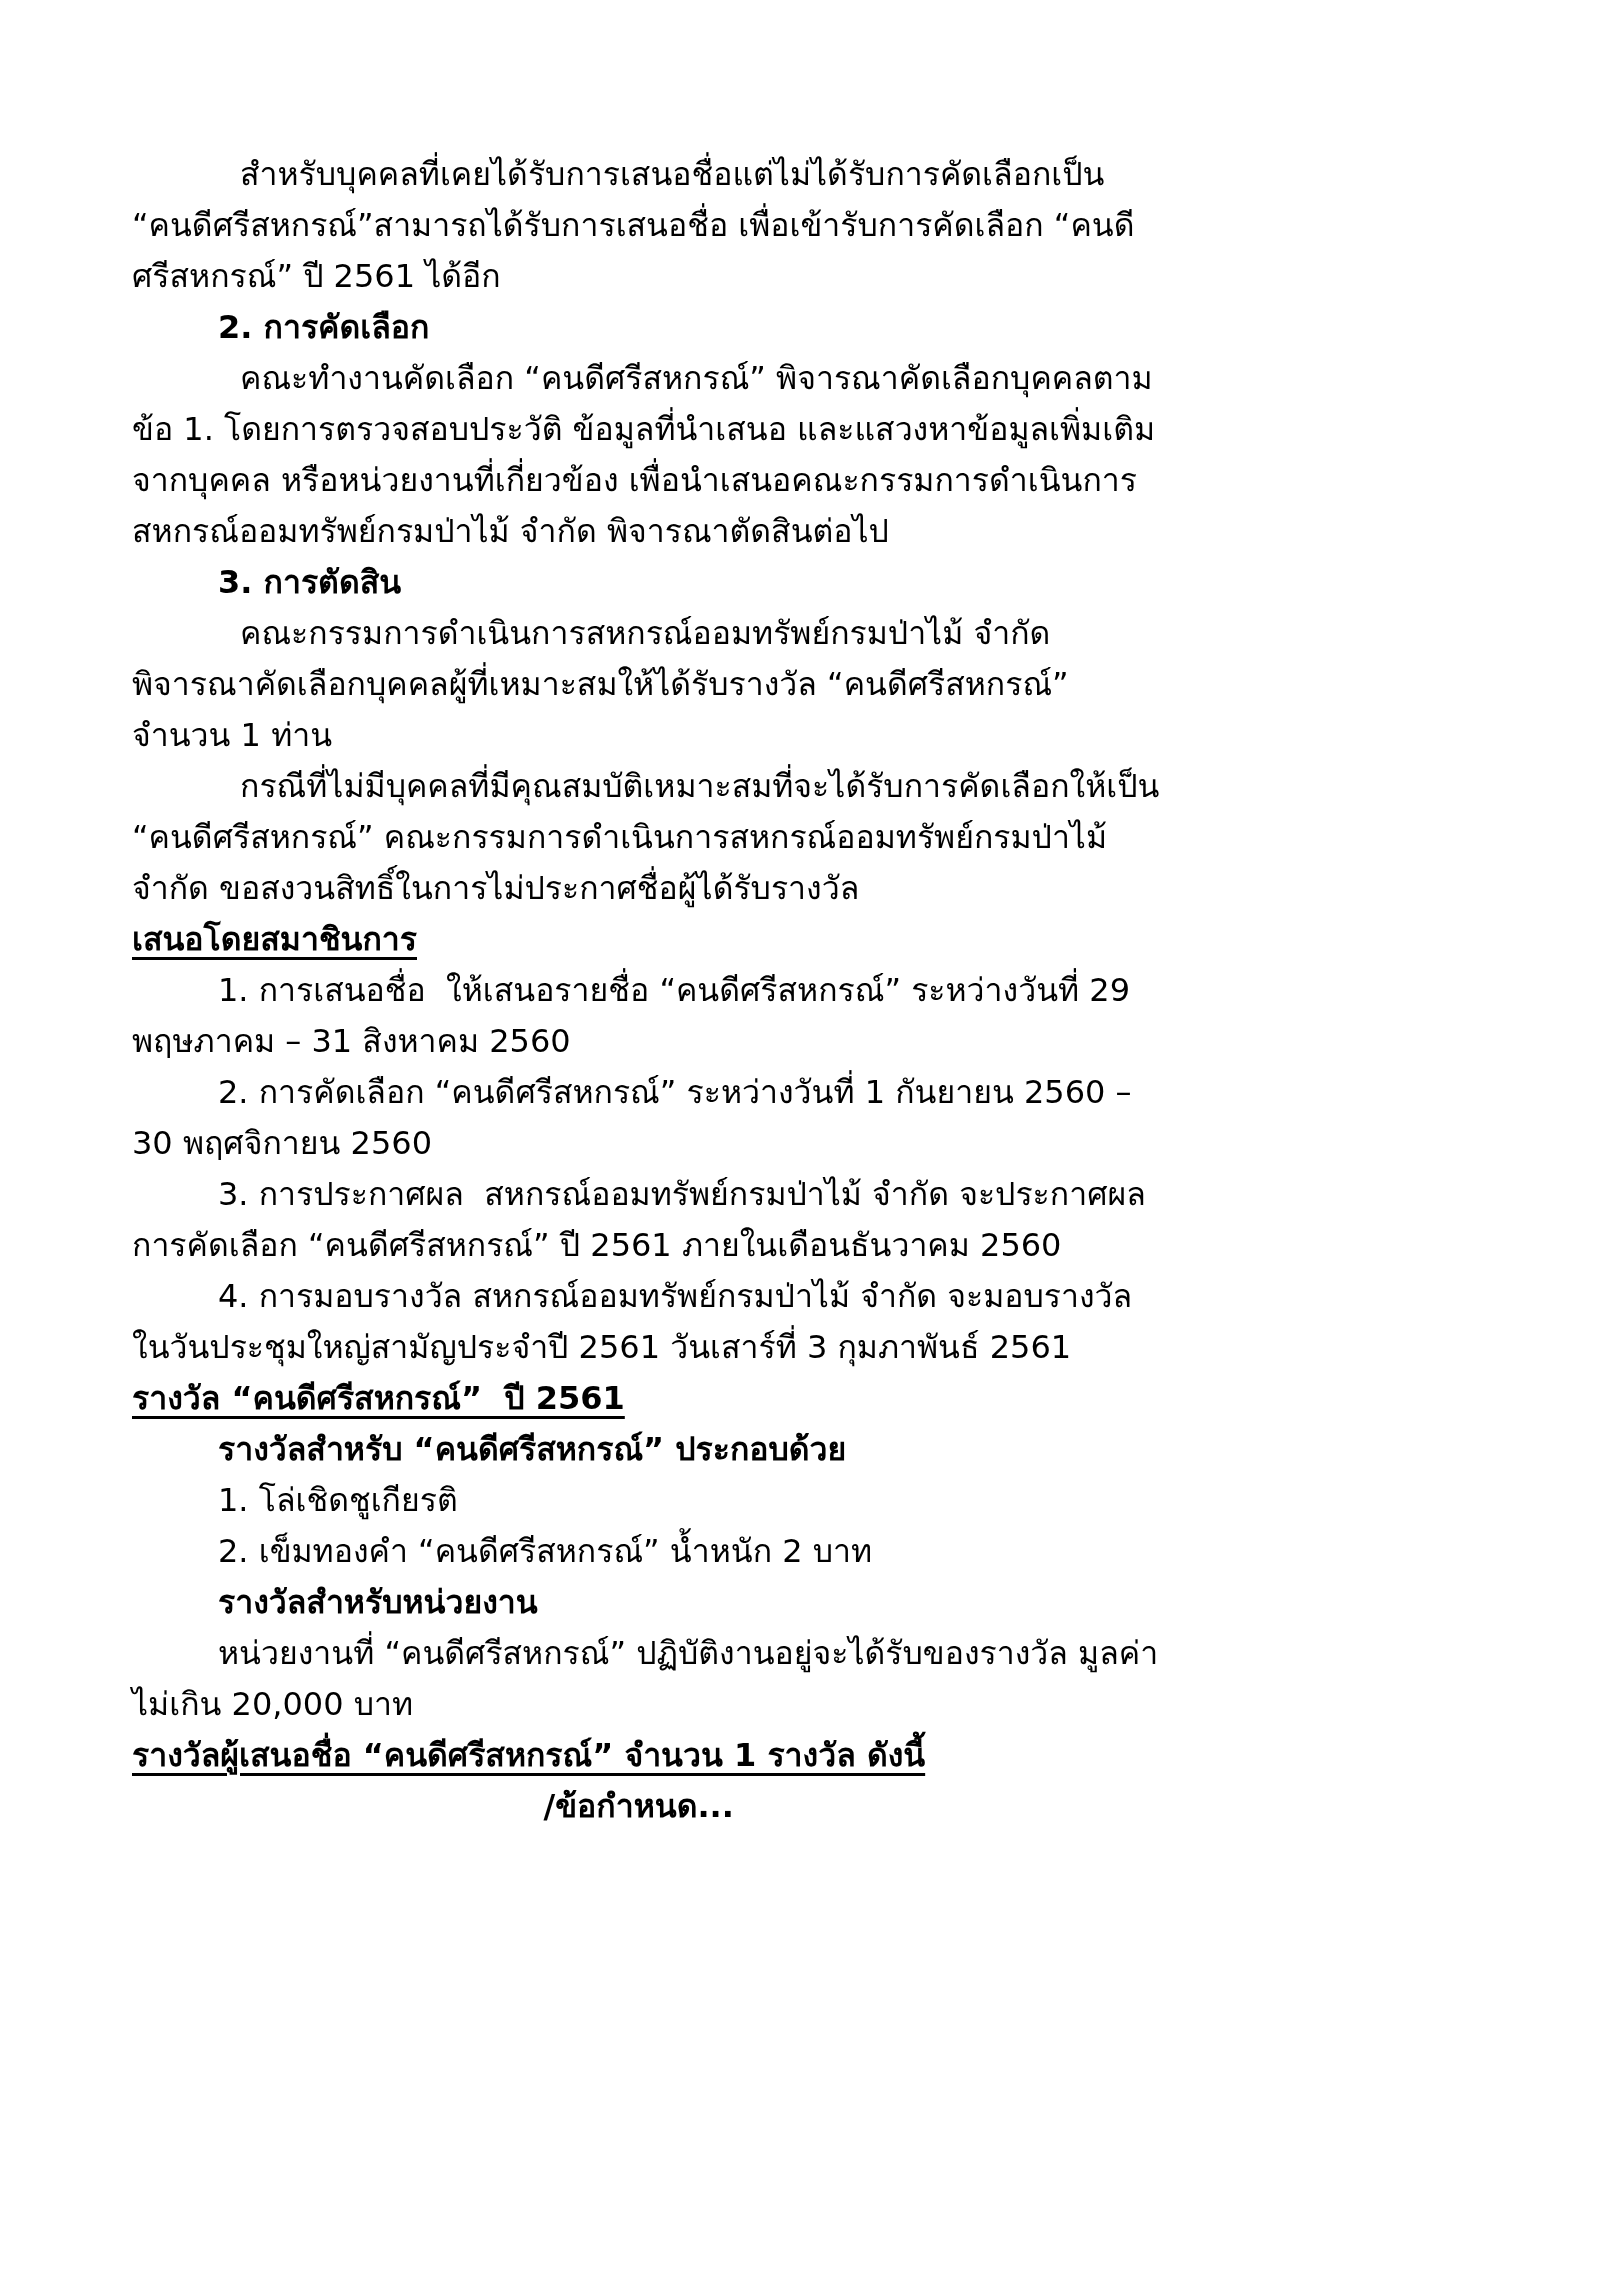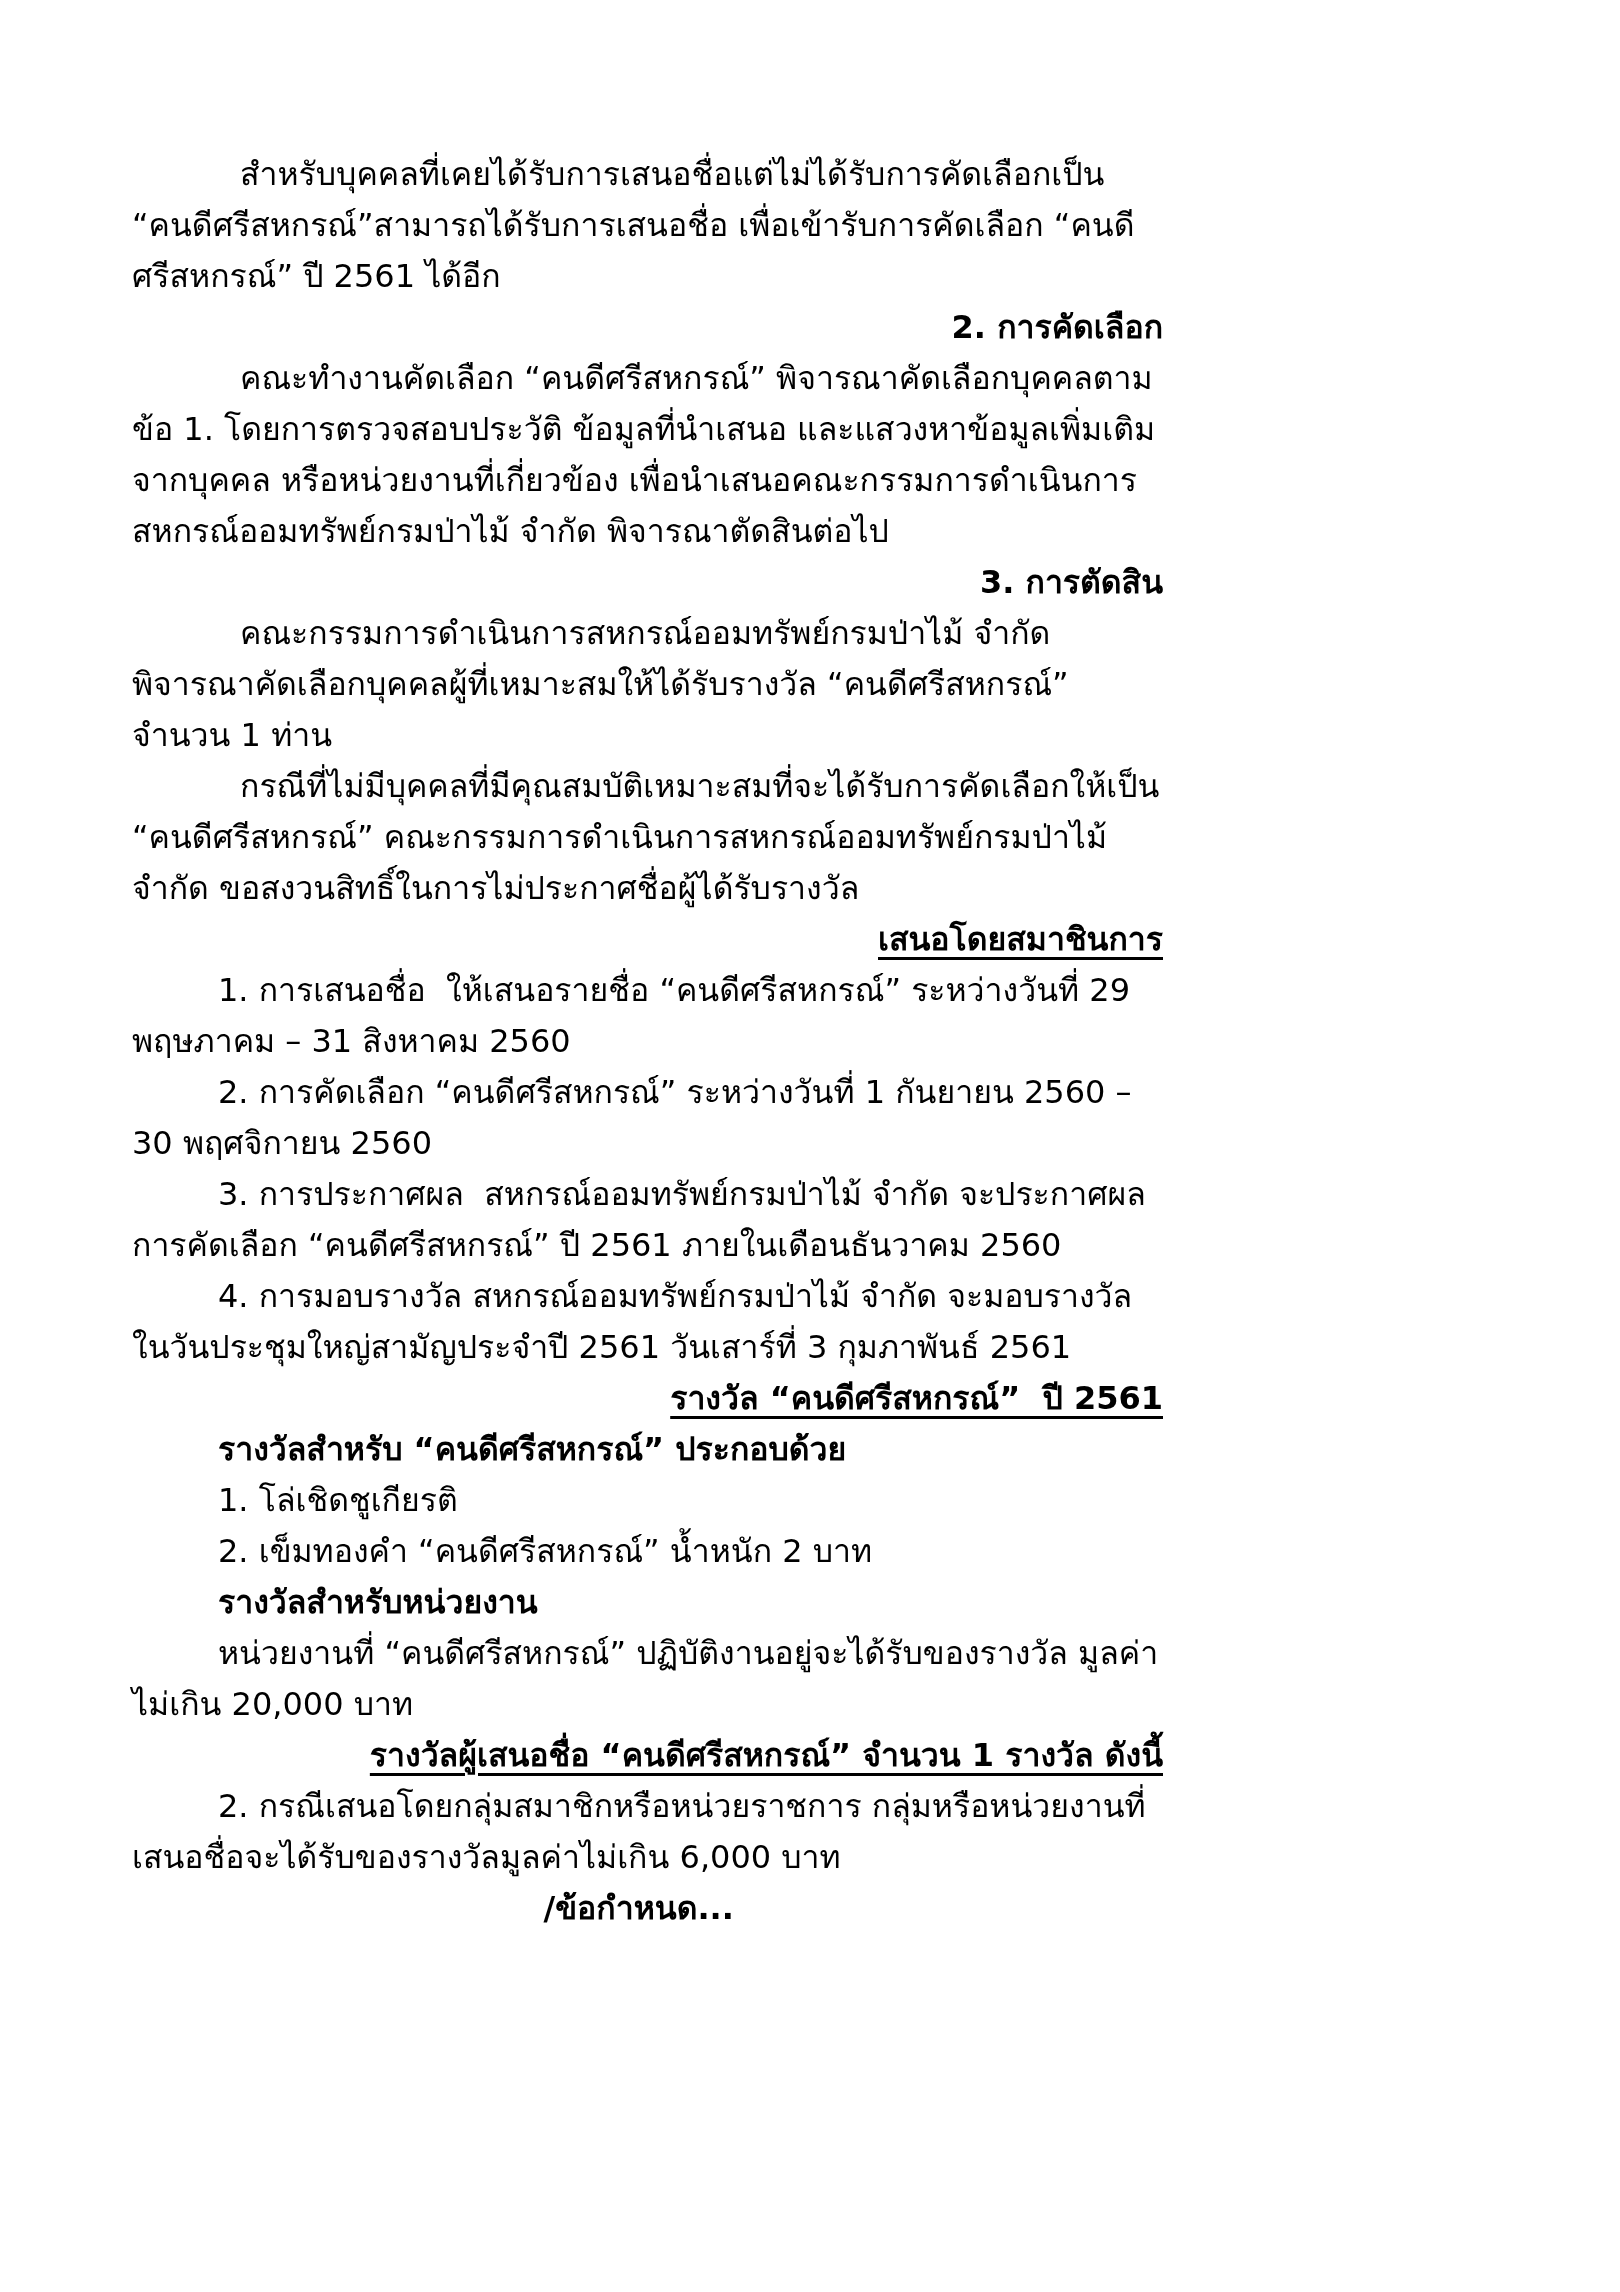--- a/index.html
+++ b/index.html
@@ -33,21 +33,21 @@
   .head   { text-indent: 86px; font-weight: bold; }
   
   .subhead{ text-indent: 86px; font-weight: bold; }
   
   .uhead  {
     font-weight: bold;
     text-decoration: underline;
     text-decoration-thickness: 2.5px;
     text-underline-offset: 6.9px;
   }
-  .mt    { margin-top: 51px; text-align: right; }
+  .mt    { margin-top: 51px; }
   .mt-sm { margin-top: 25.5px; }
   .footer{
     margin-top: 61px;
     text-align: center;
     padding-right: 17.6px;
     font-weight: bold;
   }
 </style>
 </head>
 <body>
@@ -71,18 +71,17 @@
 
   <p class="uhead mt">รางวัล “คนดีศรีสหกรณ์”  ปี 2561</p>
   <p class="subhead">รางวัลสำหรับ “คนดีศรีสหกรณ์” ประกอบด้วย</p>
   <p class="item">1. โล่เชิดชูเกียรติ</p>
   <p class="item">2. เข็มทองคำ “คนดีศรีสหกรณ์” น้ำหนัก 2 บาท</p>
 
   <p class="subhead mt-sm">รางวัลสำหรับหน่วยงาน</p>
   <p class="item">หน่วยงานที่ “คนดีศรีสหกรณ์” ปฏิบัติงานอยู่จะได้รับของรางวัล มูลค่าไม่เกิน 20,000 บาท</p>
 
   <p class="uhead mt">รางวัลผู้เสนอชื่อ “คนดีศรีสหกรณ์” จำนวน 1 รางวัล ดังนี้</p>
-  <p class="item">2. กรณีเสนอโดยกลุ่มสมาชิกหรือหน่วยราชการ กลุ่มหรือหน่วยงานที่เสนอชื่อจะได้รับของรางวัลมูลค่าไม่เกิน 6,000 บาท</p>
 
   <p class="footer">/ข้อกำหนด...</p>
 
 </div>
 
 
 </body></html>

